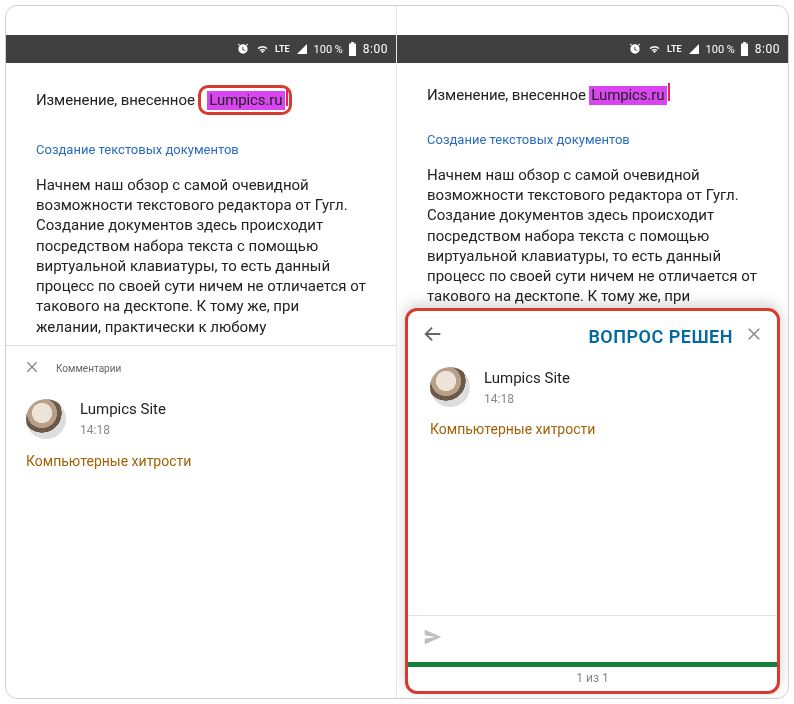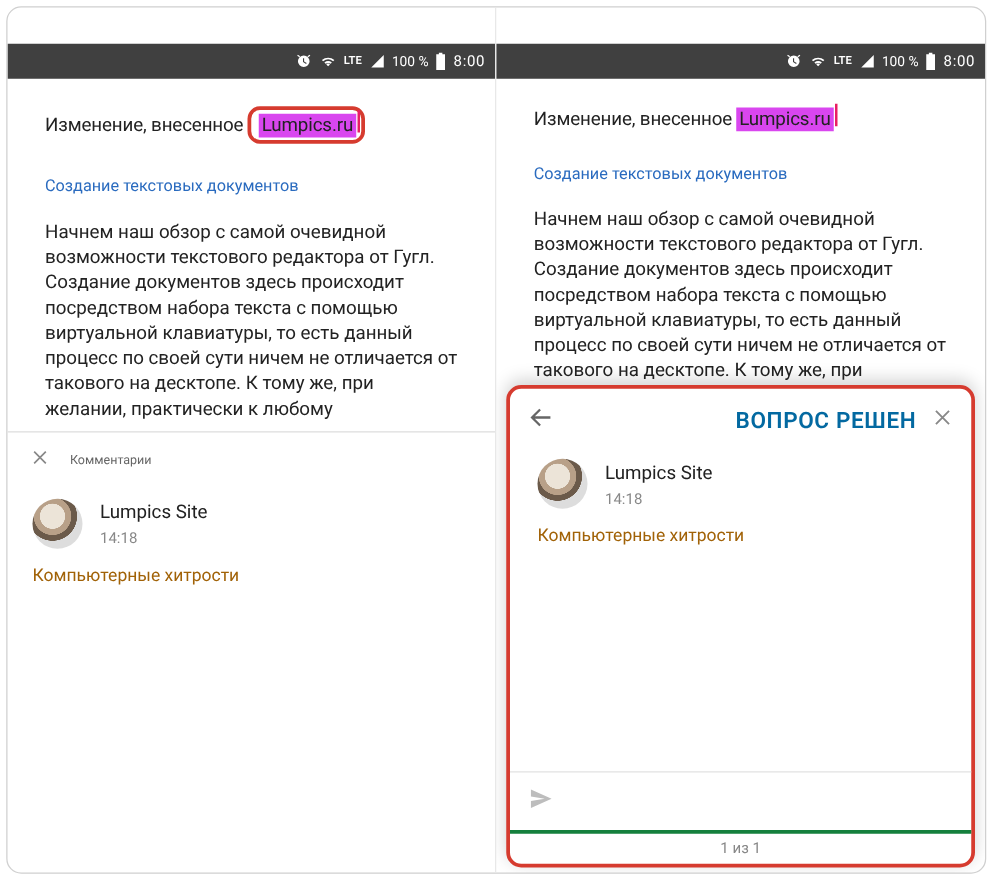--- a/index.html
+++ b/index.html
@@ -148,21 +148,21 @@
     color: #333;
     background: transparent;
   }
   .reply-input::placeholder { color: #aaa; }
   .send-btn { color: #bbb; cursor: pointer; }
   .pager {
     text-align: center;
     font-size: 12px;
     color: #888;
     padding: 4px 0 6px 0;
-    border-top: 3px solid #15803d;
+    border-top: 5px solid #15803d;
   }
 </style>
 </head>
 <body>
 
 <div class="outer">
 
   <div class="phone left">
     <div class="statusbar">
       <span class="status-icons">

